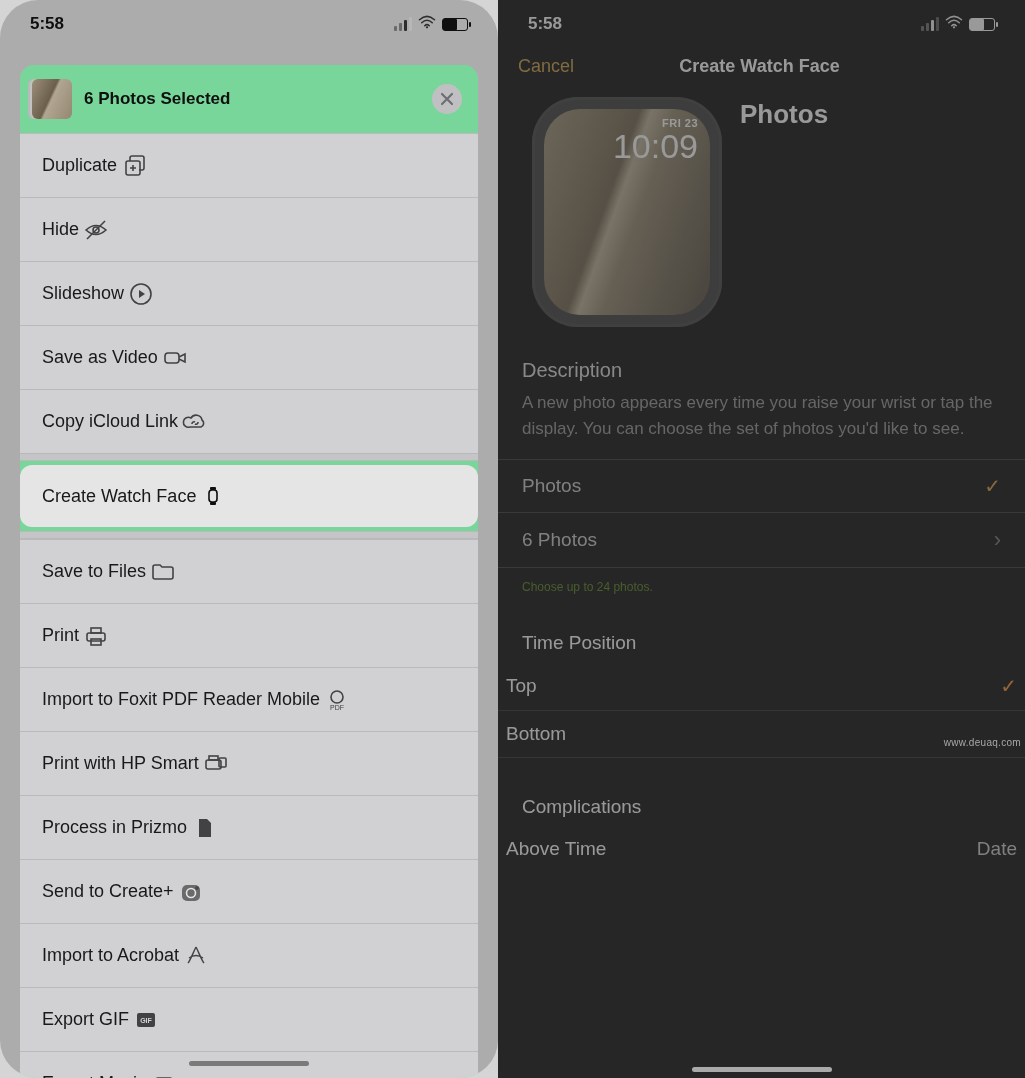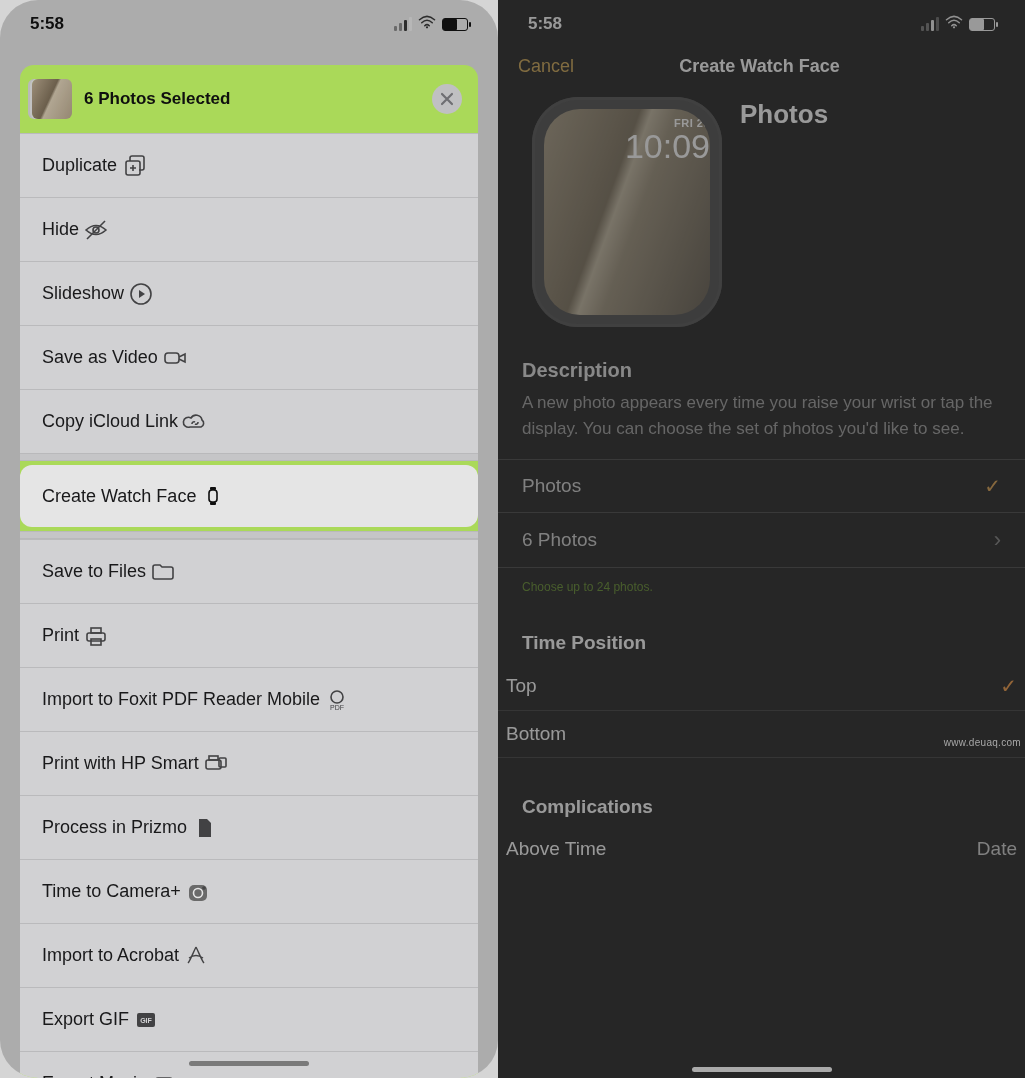--- a/index.html
+++ b/index.html
@@ -19,21 +19,21 @@
 .sig-bars i:nth-child(3){height:11px;background:#333}
 .sig-bars i:nth-child(4){height:14px;background:#ccc}
 .dark .sig-bars i{background:#666}
 .dark .sig-bars i:nth-child(3){background:#eee}
 .dark .sig-bars i:nth-child(4){background:#555}
 .wifi { font-size:16px; }
 .batt { width: 26px; height: 13px; border: 1.5px solid currentColor; border-radius: 3px; position: relative; display:inline-block;}
 .batt::after{content:"";position:absolute;right:-4px;top:3px;width:2px;height:5px;background:currentColor;border-radius:1px;}
 .batt i{display:block;width:60%;height:100%;background:currentColor;border-radius:1px;}
 
-.sheet { position: absolute; top: 65px; left: 20px; right: 20px; bottom: 0; background: #bef264; border-radius: 14px 14px 0 0; overflow: hidden; }
+.sheet { position: absolute; top: 65px; left: 20px; right: 20px; bottom: 0; background: #86efac; border-radius: 14px 14px 0 0; overflow: hidden; }
 .sheet-header { display:flex; align-items:center; padding: 14px 16px 14px 12px; gap: 12px; }
 .thumb { width: 40px; height: 40px; border-radius: 6px; background: linear-gradient(115deg,#b0a088 0%,#786a55 45%,#c5b9a3 50%,#a6977f 100%); box-shadow: -2px 0 0 #d8d8d8, -4px 0 0 #cfcfcf; }
 .header-text { flex:1; }
 .header-text h3 { font-size: 17px; font-weight: 600; color:#111; }
 .header-text .sub { font-size: 14px; color: #7a7a7a; }
 .header-text .sub .opt { color: #2a6fd6; }
 .close-btn { width: 30px; height: 30px; border-radius: 50%; background: #d6d6d8; color: #7c7c80; display:flex; align-items:center; justify-content:center; font-size: 18px; font-weight: 400; }
 
 .actions { }
 .action { display:flex; align-items:center; justify-content:flex-start; padding: 0 22px; height: 64px; font-size: 18px; color: #1c1c1e; border-top: 0.5px solid #d0d0d2; background:#e9e9eb; }
@@ -49,27 +49,27 @@
 .right .dim-overlay { position:absolute; inset:0; background:rgba(70,70,70,0.55); pointer-events:none; z-index:40; mix-blend-mode: normal; }
 
 .nav { display:flex; align-items:center; justify-content:space-between; padding: 8px 20px 10px; }
 .nav .cancel { color:#c89a3a; font-size:18px; }
 .nav .title { color:#fff; font-size:18px; font-weight:600; }
 .nav .spacer { width:60px; }
 
 .preview-row { display:flex; align-items:flex-start; padding: 10px 24px 12px 34px; gap: 18px; position:relative; }
 .watch-shell { width:190px; height:230px; border-radius: 46px; background:#333; padding: 12px; box-shadow: inset 0 0 0 3px #3a3a3a; }
 .watch-screen { width:100%; height:100%; border-radius: 36px; background: linear-gradient(110deg,#9c8e73 0%,#6a5d46 40%,#b7ab91 45%,#8c7f66 55%,#4c4334 100%); position:relative; overflow:hidden; }
-.watch-time-block { position:absolute; top:8px; right:0; text-align:right; color:#fff; }
+.watch-time-block { position:absolute; top:8px; right:12px; text-align:right; color:#fff; }
 .watch-time-block .day { font-size:11px; font-weight:600; letter-spacing:0.5px; }
 .watch-time-block .time { font-size:34px; font-weight:300; line-height:1; }
 .photos-col { display:flex; flex-direction:column; gap:10px; padding-top: 2px; }
 .photos-col h2 { color:#fff; font-size:26px; font-weight:700; }
 
-.section-head { color:#d9d9d9; font-size:20px; font-weight:700; padding: 20px 24px 6px; }
+.section-head { color:#d9d9d9; font-size:20px; font-weight:400; padding: 20px 24px 6px; }
 .desc-body { color:#8f8f8f; font-size:17px; line-height:1.5; padding: 2px 24px 18px; }
 .sep-full { height:1px; background:#2a2a2a; }
 
 .row { display:flex; align-items:center; justify-content:space-between; padding: 14px 24px; font-size:19px; color:#c7c7c7; border-bottom:0.5px solid #2a2a2a; }
 .row .chk { color:#d59234; font-size:20px; }
 .row .chev { color:#6e6e6e; font-size:22px; }
 .hint { color:#4d7c0f; font-size:12px; padding: 12px 24px 22px; }
 
 .dark-section { background:#000; }
 .dark-section .section-head { color:#fff; padding: 16px 24px 8px; font-size:19px; }
@@ -220,21 +220,21 @@
       </div>
       <div class="action">
         <span>Process in Prizmo</span>
         <span class="ico">
             <svg viewBox="0 0 26 26">
               <path d="M8 4 h8 l4 4 v14 h-12 Z" fill="currentColor" stroke="none"></path>
             </svg>
           </span>
       </div>
       <div class="action">
-        <span>Time to Camera+</span>
+        <span>Send to Create+</span>
         <span class="ico">
             <svg viewBox="0 0 26 26">
               <rect x="4" y="6" width="18" height="16" rx="5" fill="#777" stroke="none"></rect>
               <circle cx="13" cy="14" r="4.5" fill="none" stroke="#fff" stroke-width="1.6"></circle>
               <circle cx="19" cy="9" r="1" fill="#fff"></circle>
             </svg>
           </span>
       </div>
       <div class="action">
         <span>Import to Acrobat</span>

